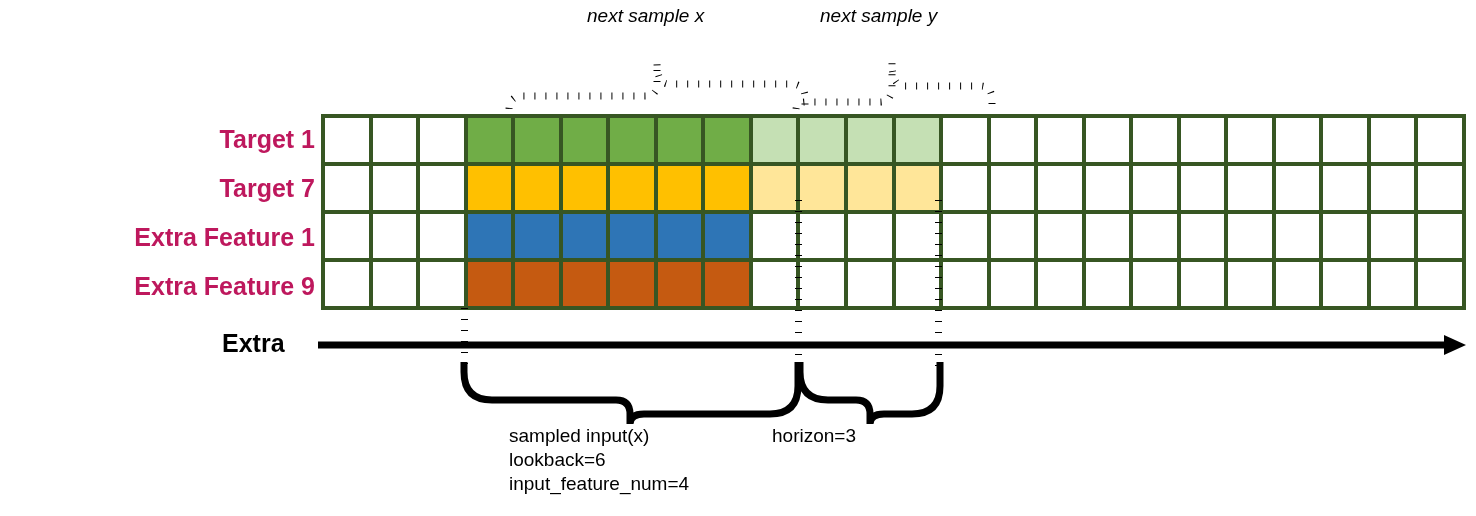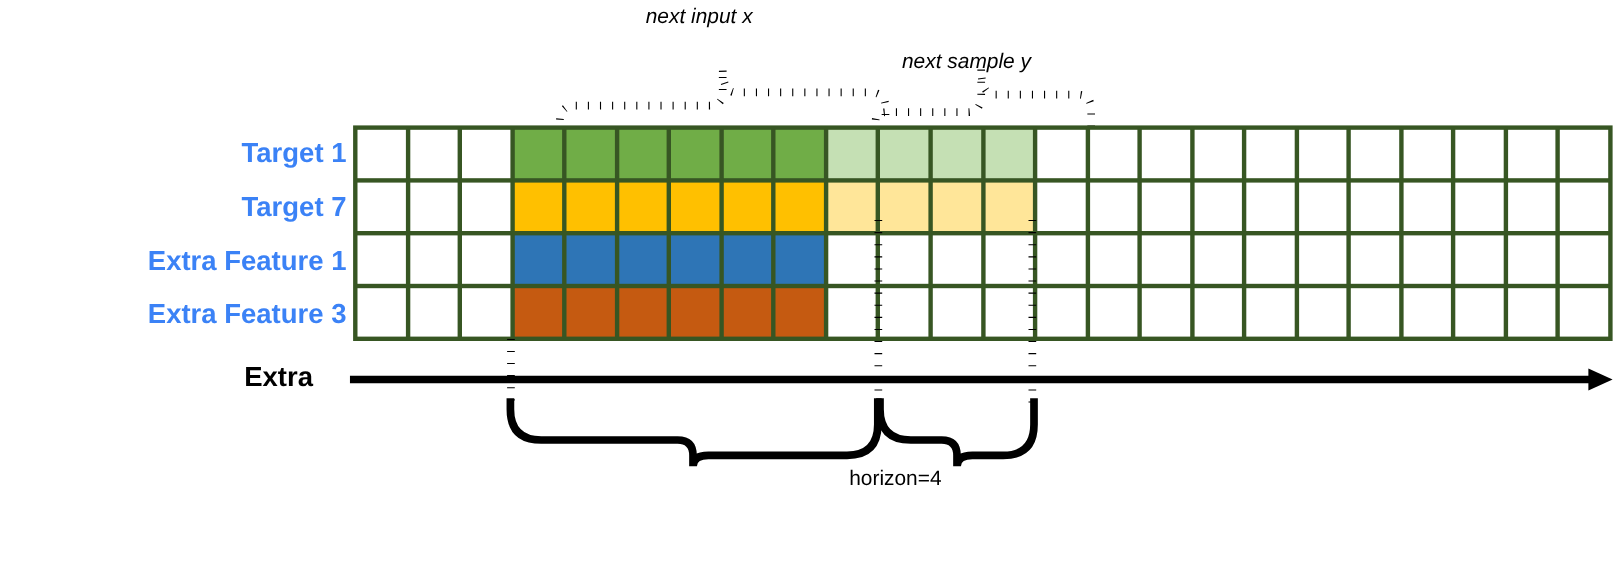--- a/index.html
+++ b/index.html
@@ -9,21 +9,21 @@
   .title{
     position:absolute;left:12px;top:2px;
     font-size:30px;font-weight:700;color:#000;
     letter-spacing:-0.2px;white-space:nowrap;
   }
 
   .row-label{
     position:absolute;
     right:1161px;               
     text-align:right;
-    font-size:25px;font-weight:700;color:#3b82f6;
+    font-size:25px;font-weight:700;color:#be185d;
     white-space:nowrap;line-height:1;
   }
 
   
   #grid{
     position:absolute;left:321px;top:114px;
     width:1145px;height:196px;
     background:#375623;
     display:grid;
     grid-template-columns:repeat(24,1fr);
@@ -59,37 +59,37 @@
   }
 
   .dotline{position:absolute;}
 </style>
 </head>
 <body>
 
 <div id="stage">
 
 
-  <div class="brace-label" style="left:587px;top:5px;">next input x</div>
-  <div class="brace-label" style="left:820px;top:5px;margin-top:41px;">next sample y</div>
+  <div class="brace-label" style="left:587px;top:5px;">next sample x</div>
+  <div class="brace-label" style="left:820px;top:5px;">next sample y</div>
 
   <svg class="topbrace" style="left:505px;top:28px;" width="305" height="92" viewBox="0 0 305 92">
     <path d="M4,92 L4,82 Q4,68 18,68 L140,68 Q152,68 152,56 L152,34
              Q152,56 164,56 L286,56 Q300,56 300,70 L300,92" fill="none" stroke="#000000" stroke-width="7" stroke-linecap="butt" stroke-dasharray="1 10"></path>
   </svg>
 
   <svg class="topbrace" style="left:792px;top:28px;" width="205" height="92" viewBox="0 0 205 92">
     <path d="M4,92 L4,82 Q4,74 14,74 L88,74 Q100,74 100,58 L100,34
              Q100,58 112,58 L188,58 Q200,58 200,72 L200,92" fill="none" stroke="#000000" stroke-width="7" stroke-linecap="butt" stroke-dasharray="1 10"></path>
   </svg>
 
   <div class="row-label" style="top:127px;">Target 1</div>
   <div class="row-label" style="top:176px;">Target 7</div>
   <div class="row-label" style="top:225px;margin-left:39px;">Extra Feature 1</div>
-  <div class="row-label" style="top:274px;">Extra Feature 3</div>
+  <div class="row-label" style="top:274px;">Extra Feature 9</div>
 
   <div id="grid" style="background: rgb(55, 86, 35);">
       <div class="cell" style="background: rgb(255, 255, 255);"></div>
       <div class="cell" style="background: rgb(255, 255, 255);"></div>
       <div class="cell" style="background: rgb(255, 255, 255);"></div>
       <div class="cell" style="background: rgb(112, 173, 71);"></div>
       <div class="cell" style="background: rgb(112, 173, 71);"></div>
       <div class="cell" style="background: rgb(112, 173, 71);"></div>
       <div class="cell" style="background: rgb(112, 173, 71);"></div>
       <div class="cell" style="background: rgb(112, 173, 71);"></div>
@@ -202,18 +202,23 @@
   <svg class="botbrace" style="left:458px;top:362px;" width="352" height="62" viewBox="0 0 352 62">
     <path d="M6,0 L6,10 Q6,38 34,38 L158,38 Q172,38 172,52 L172,62
              Q172,52 186,52 L312,52 Q340,52 340,24 L340,0" fill="none" stroke="#000" stroke-width="7" stroke-linecap="round"></path>
   </svg>
 
   <svg class="botbrace" style="left:794px;top:362px;" width="152" height="62" viewBox="0 0 152 62">
     <path d="M6,0 L6,10 Q6,38 34,38 L62,38 Q76,38 76,52 L76,62
              Q76,52 90,52 L118,52 Q146,52 146,24 L146,0" fill="none" stroke="#000" stroke-width="7" stroke-linecap="round"></path>
   </svg>
 
+  <div class="caption" style="left:509px;top:424px;">
+    <div>sampled input(x)</div>
+    <div>lookback=6</div>
+    <div>input_feature_num=4</div>
+  </div>
 
   <div class="caption" style="left:772px;top:424px;">
-    <div>horizon=4</div>
+    <div>horizon=3</div>
   </div>
 
 </div>
 
 </body></html>

